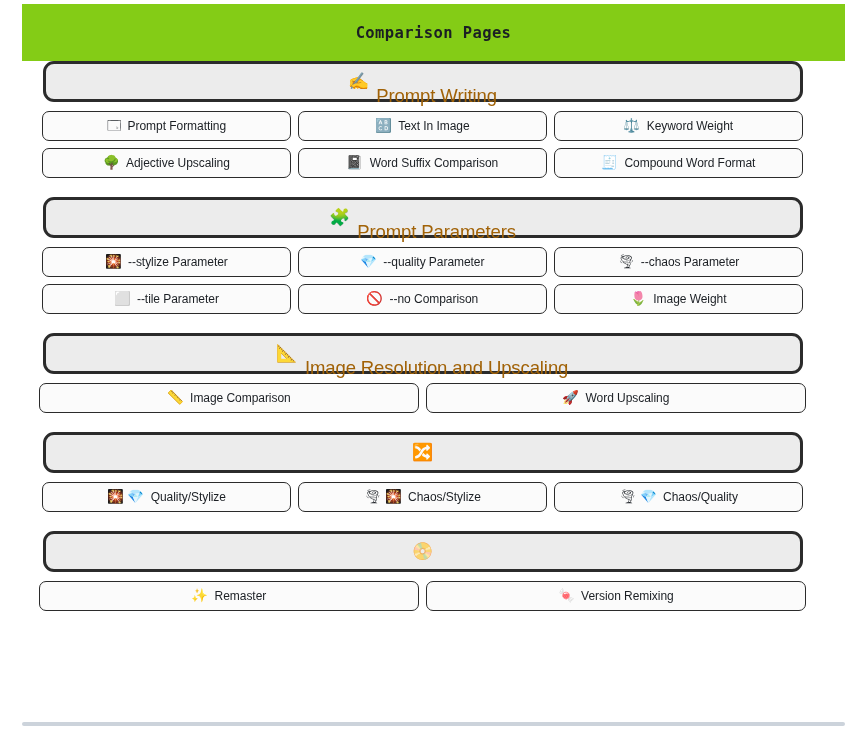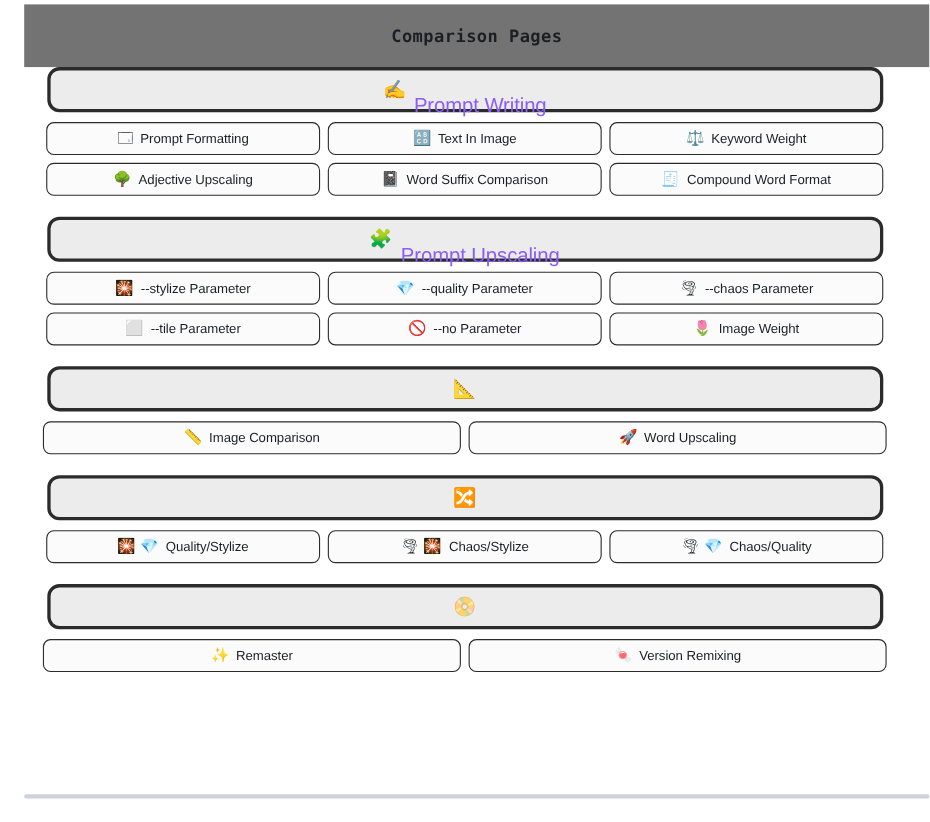--- a/index.html
+++ b/index.html
@@ -16,21 +16,21 @@
     position: relative;
   }
 
   
   .page-banner {
     position: absolute;
     left: 22px;
     top: 4px;
     width: 823px;
     height: 57px;
-    background: #737373;
+    background: #84cc16;
     display: flex;
     align-items: center;
     justify-content: center;
   }
   .page-banner-title {
     font-family: "DejaVu Sans Mono", "Liberation Mono", monospace;
     font-size: 15.5px;
     font-weight: 700;
     letter-spacing: 0.4px;
     color: #1b1f24;
@@ -60,21 +60,21 @@
     border: 3px solid #2b2b2b;
     border-radius: 11px;
     display: flex;
     align-items: center;
     justify-content: center;
     gap: 7px;
   }
   .section-header-label {
     font-size: 18.5px;
     font-weight: 400;
-    color: #8b5cf6;
+    color: #a16207;
     letter-spacing: -0.1px;
     white-space: nowrap;
     margin-top: 28px;
   }
   .section-header-icon {
     font-size: 17px;
     line-height: 1;
     display: inline-block;
   }
 
@@ -168,21 +168,21 @@
           <div class="link-btn">
             <span class="btn-icon">🧾</span>
             <span class="link-btn-label">Compound Word Format</span>
           </div>
         </div>
       </div>
     </div>
     <div class="section">
       <div class="section-header">
         <span class="section-header-icon">🧩</span>
-        <span class="section-header-label">Prompt Upscaling</span>
+        <span class="section-header-label">Prompt Parameters</span>
       </div>
       <div class="btn-rows cols-3">
         <div class="btn-row">
           <div class="link-btn">
             <span class="btn-icon">🎇</span>
             <span class="link-btn-label">--stylize Parameter</span>
           </div>
           <div class="link-btn">
             <span class="btn-icon">💎</span>
             <span class="link-btn-label">--quality Parameter</span>
@@ -192,32 +192,33 @@
             <span class="link-btn-label">--chaos Parameter</span>
           </div>
         </div>
         <div class="btn-row">
           <div class="link-btn">
             <span class="btn-icon">⬜</span>
             <span class="link-btn-label">--tile Parameter</span>
           </div>
           <div class="link-btn">
             <span class="btn-icon">🚫</span>
-            <span class="link-btn-label">--no Parameter</span>
+            <span class="link-btn-label">--no Comparison</span>
           </div>
           <div class="link-btn">
             <span class="btn-icon">🌷</span>
             <span class="link-btn-label">Image Weight</span>
           </div>
         </div>
       </div>
     </div>
     <div class="section">
       <div class="section-header">
         <span class="section-header-icon">📐</span>
+        <span class="section-header-label">Image Resolution and Upscaling</span>
       </div>
       <div class="btn-rows cols-2">
         <div class="btn-row">
           <div class="link-btn">
             <span class="btn-icon">📏</span>
             <span class="link-btn-label">Image Comparison</span>
           </div>
           <div class="link-btn">
             <span class="btn-icon">🚀</span>
             <span class="link-btn-label">Word Upscaling</span>

